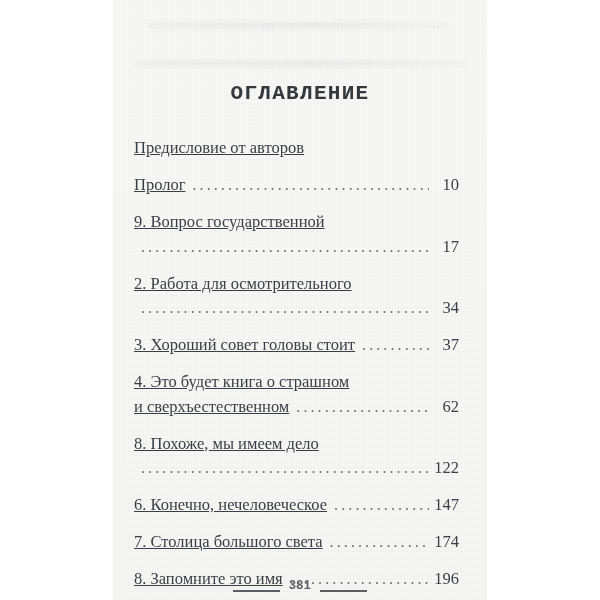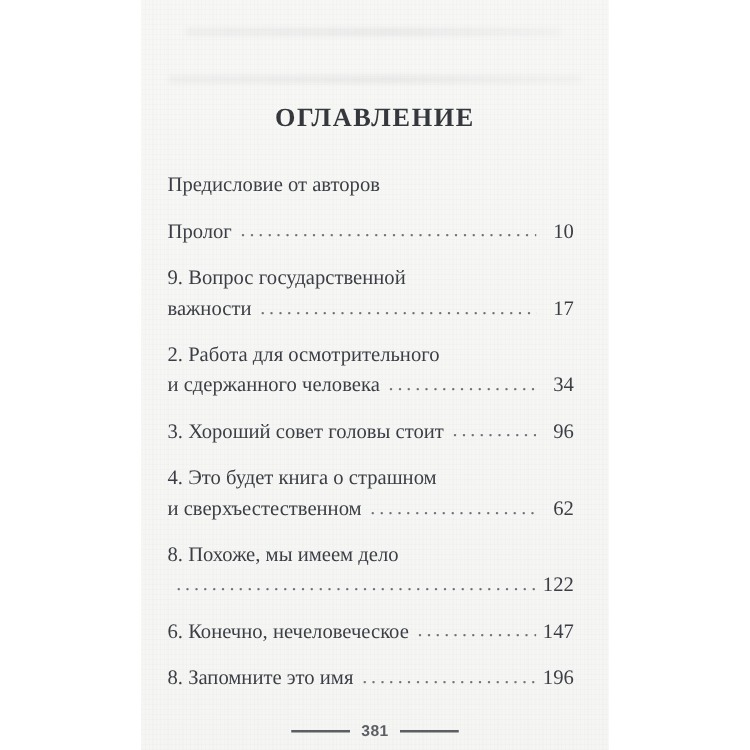--- a/index.html
+++ b/index.html
@@ -47,20 +47,21 @@
   #title {
     position: absolute;
     left: 0;
     top: 82px;
     width: 374px;
     text-align: center;
     font-weight: bold;
     font-size: 21px;
     letter-spacing: 1.3px;
     color: #34373c;
+    font-family: Liberation Mono, monospace;
   }
 
   #toc {
     position: absolute;
     left: 21px;
     top: 136px;
     width: 325px;
     color: #3b3e44;
     font-size: 16.5px;
   }
@@ -71,20 +72,21 @@
 
   .line {
     display: flex;
     align-items: flex-end;
     line-height: 24.5px;
     white-space: nowrap;
   }
 
   .label {
     flex: 0 0 auto;
+    text-decoration: underline;
   }
 
   .dots {
     flex: 1 1 auto;
     overflow: hidden;
     margin: 0 4px 0 7px;
     color: #6d7076;
     letter-spacing: 3.1px;
     font-size: 16px;
     line-height: 24.5px;
@@ -99,21 +101,21 @@
     text-align: right;
     min-width: 26px;
   }
 
   #footer {
     position: absolute;
     left: 0;
     top: 578px;
     width: 374px;
     display: flex;
-    align-items: center;
+    align-items: flex-end;
     justify-content: center;
     gap: 9px;
   }
   #footer .rule {
     width: 47px;
     height: 2px;
     background: #5b5e63;
   }
   #footer .folio {
     font-family: "Liberation Sans", "DejaVu Sans", sans-serif;
@@ -144,40 +146,38 @@
           <span class="label">Пролог</span>
           <span class="dots"></span>
           <span class="page-num">10</span>
         </div>
       </div>
       <div class="entry">
         <div class="line plain">
           <span class="label">9. Вопрос государственной</span>
         </div>
         <div class="line">
-          <span class="label">важности</span>
           <span class="dots"></span>
           <span class="page-num">17</span>
         </div>
       </div>
       <div class="entry">
         <div class="line plain">
           <span class="label">2. Работа для осмотрительного</span>
         </div>
         <div class="line">
-          <span class="label">и сдержанного человека</span>
           <span class="dots"></span>
           <span class="page-num">34</span>
         </div>
       </div>
       <div class="entry">
         <div class="line">
           <span class="label">3. Хороший совет головы стоит</span>
           <span class="dots"></span>
-          <span class="page-num">96</span>
+          <span class="page-num">37</span>
         </div>
       </div>
       <div class="entry">
         <div class="line plain">
           <span class="label">4. Это будет книга о страшном</span>
         </div>
         <div class="line">
           <span class="label">и сверхъестественном</span>
           <span class="dots"></span>
           <span class="page-num">62</span>
@@ -190,20 +190,27 @@
         <div class="line">
           <span class="dots"></span>
           <span class="page-num">122</span>
         </div>
       </div>
       <div class="entry">
         <div class="line">
           <span class="label">6. Конечно, нечеловеческое</span>
           <span class="dots"></span>
           <span class="page-num">147</span>
+        </div>
+      </div>
+      <div class="entry">
+        <div class="line">
+          <span class="label">7. Столица большого света</span>
+          <span class="dots"></span>
+          <span class="page-num">174</span>
         </div>
       </div>
       <div class="entry">
         <div class="line">
           <span class="label">8. Запомните это имя</span>
           <span class="dots"></span>
           <span class="page-num">196</span>
         </div>
       </div>
     </div>

